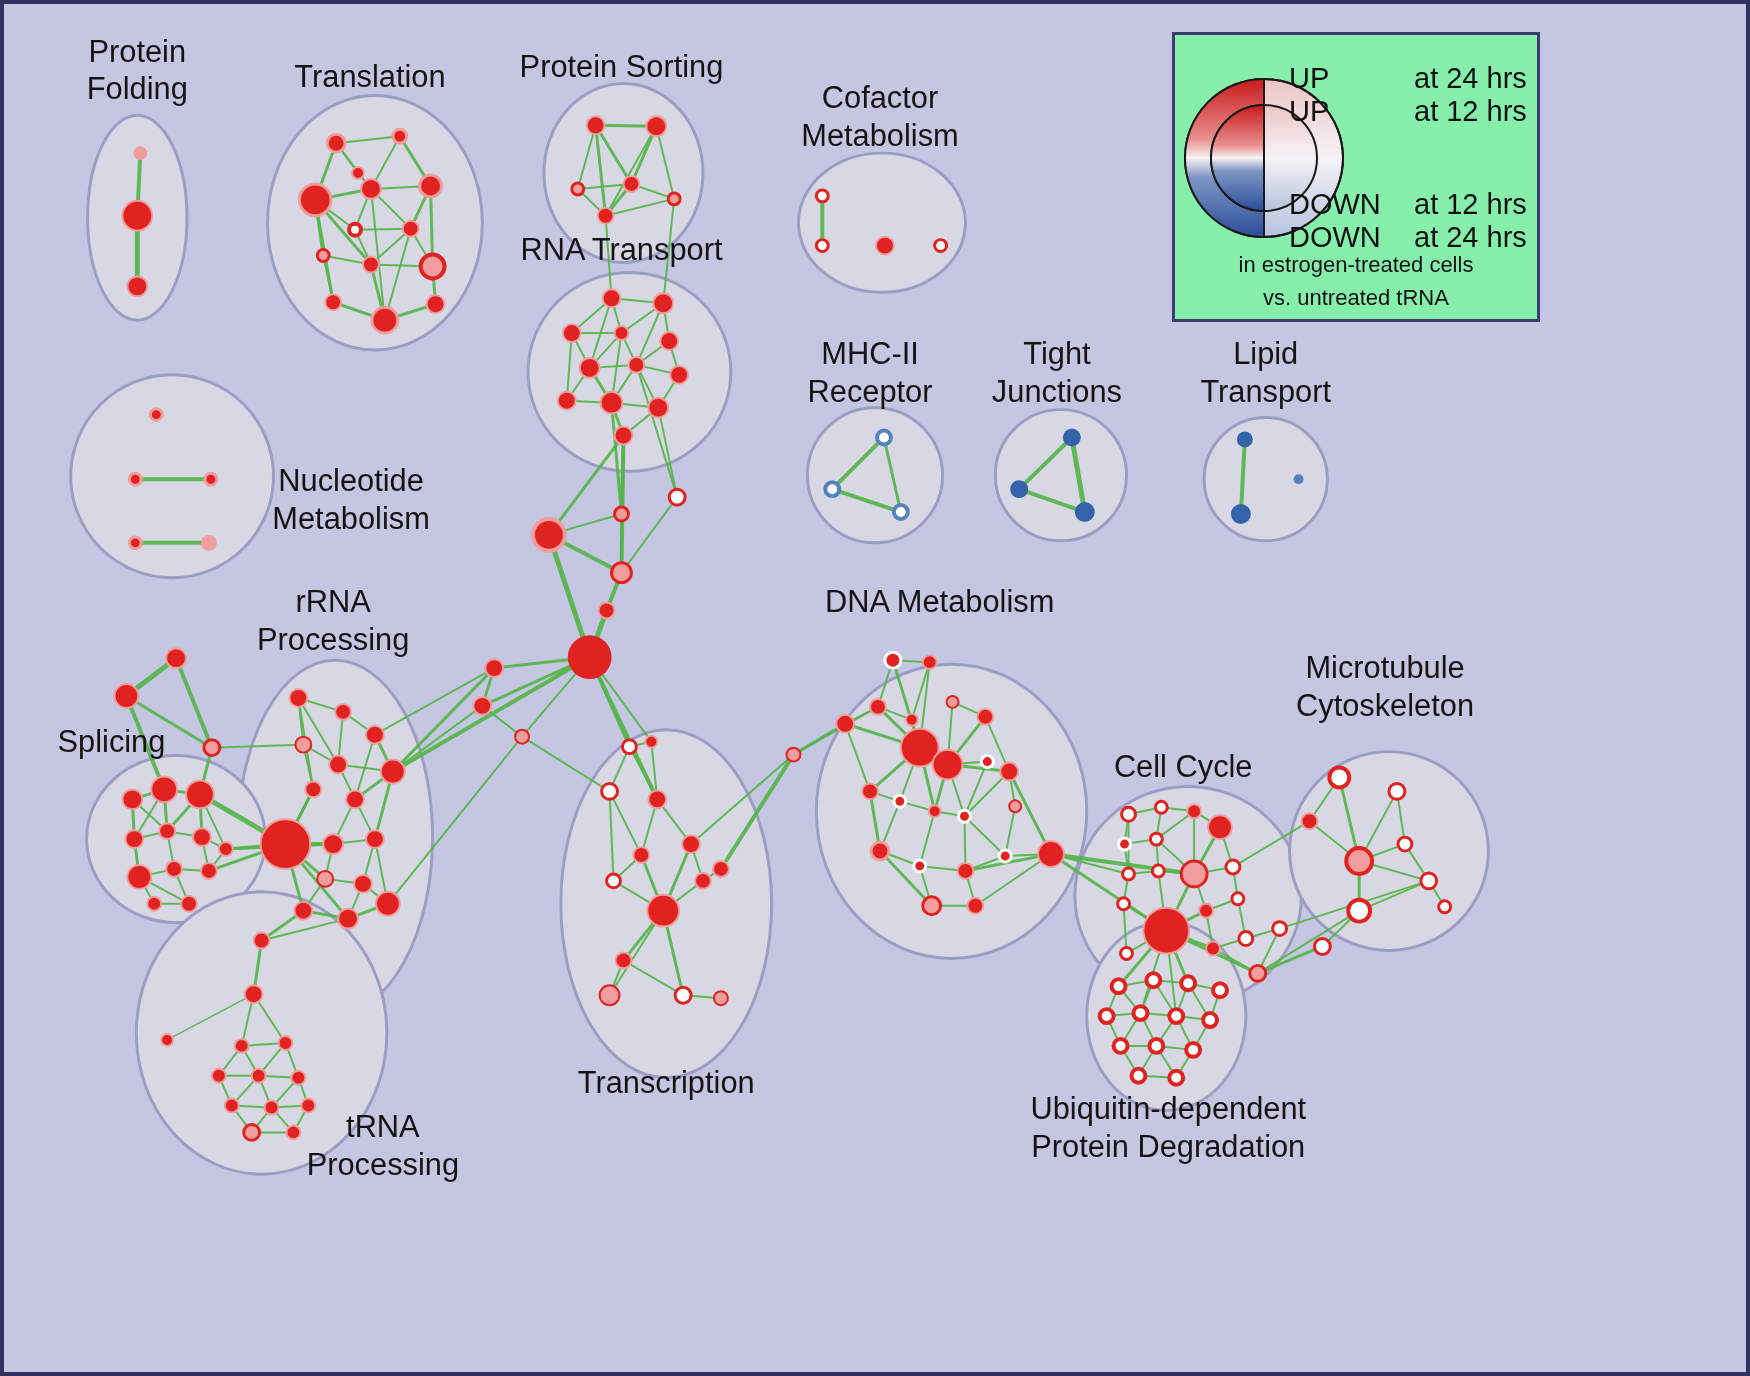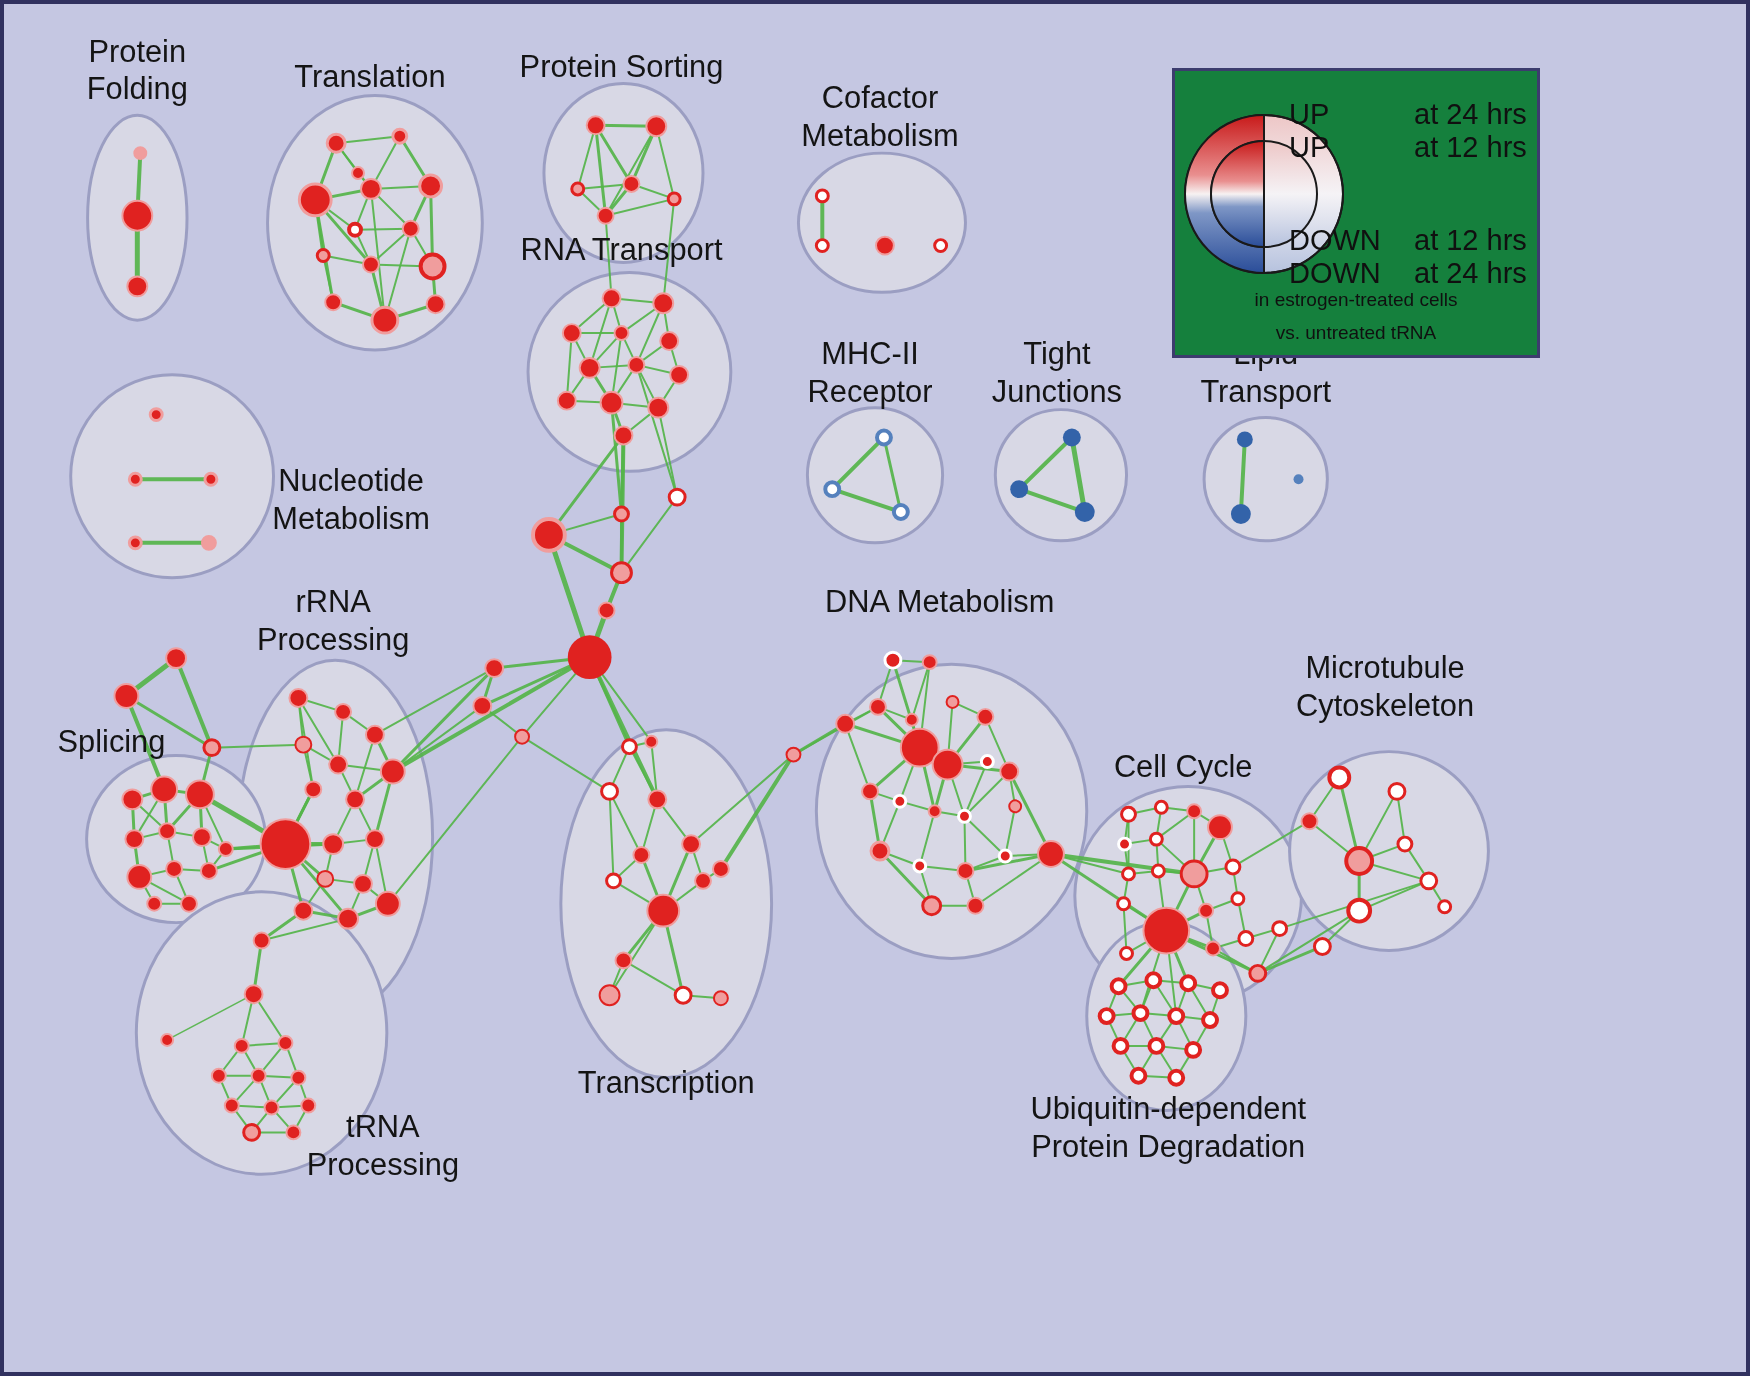--- a/index.html
+++ b/index.html
@@ -16,35 +16,34 @@
   #network{position:absolute;left:0;top:0;width:100%;height:100%;}
   .cluster-label{
     font-family:"Liberation Sans",sans-serif;
     font-size:31px;
     fill:#141414;
   }
   .legend{
     position:absolute;
     left:1168px;top:28px;
     width:368px;height:290px;
-    background:#15803d;
+    background:#86efac;
     border:3px solid #3c3c6e;
     box-sizing:border-box;
-    margin-top:36px;
   }
   .lg-glyph{position:absolute;left:6px;top:40px;}
   .lg-dir,.lg-time{
     position:absolute;
     font-size:29px;color:#101010;line-height:1;white-space:nowrap;
   }
   .lg-dir{left:114px;}
   .lg-time{left:239px;}
   .lg-sub{
     position:absolute;left:0;width:100%;
-    text-align:center;font-size:19px;color:#101010;line-height:1;
+    text-align:center;font-size:22px;color:#101010;line-height:1;
   }
 </style>
 </head>
 <body>
 
 <div class="figure">
 
   <svg id="network" viewBox="0 0 1750 1376">
       <ellipse cx="133" cy="215" rx="50" ry="103" fill="#d8d8e5" stroke="#9b9ec2" stroke-width="3"></ellipse>
       <ellipse cx="372" cy="220" rx="108" ry="128" fill="#d8d8e5" stroke="#9b9ec2" stroke-width="3"></ellipse>

